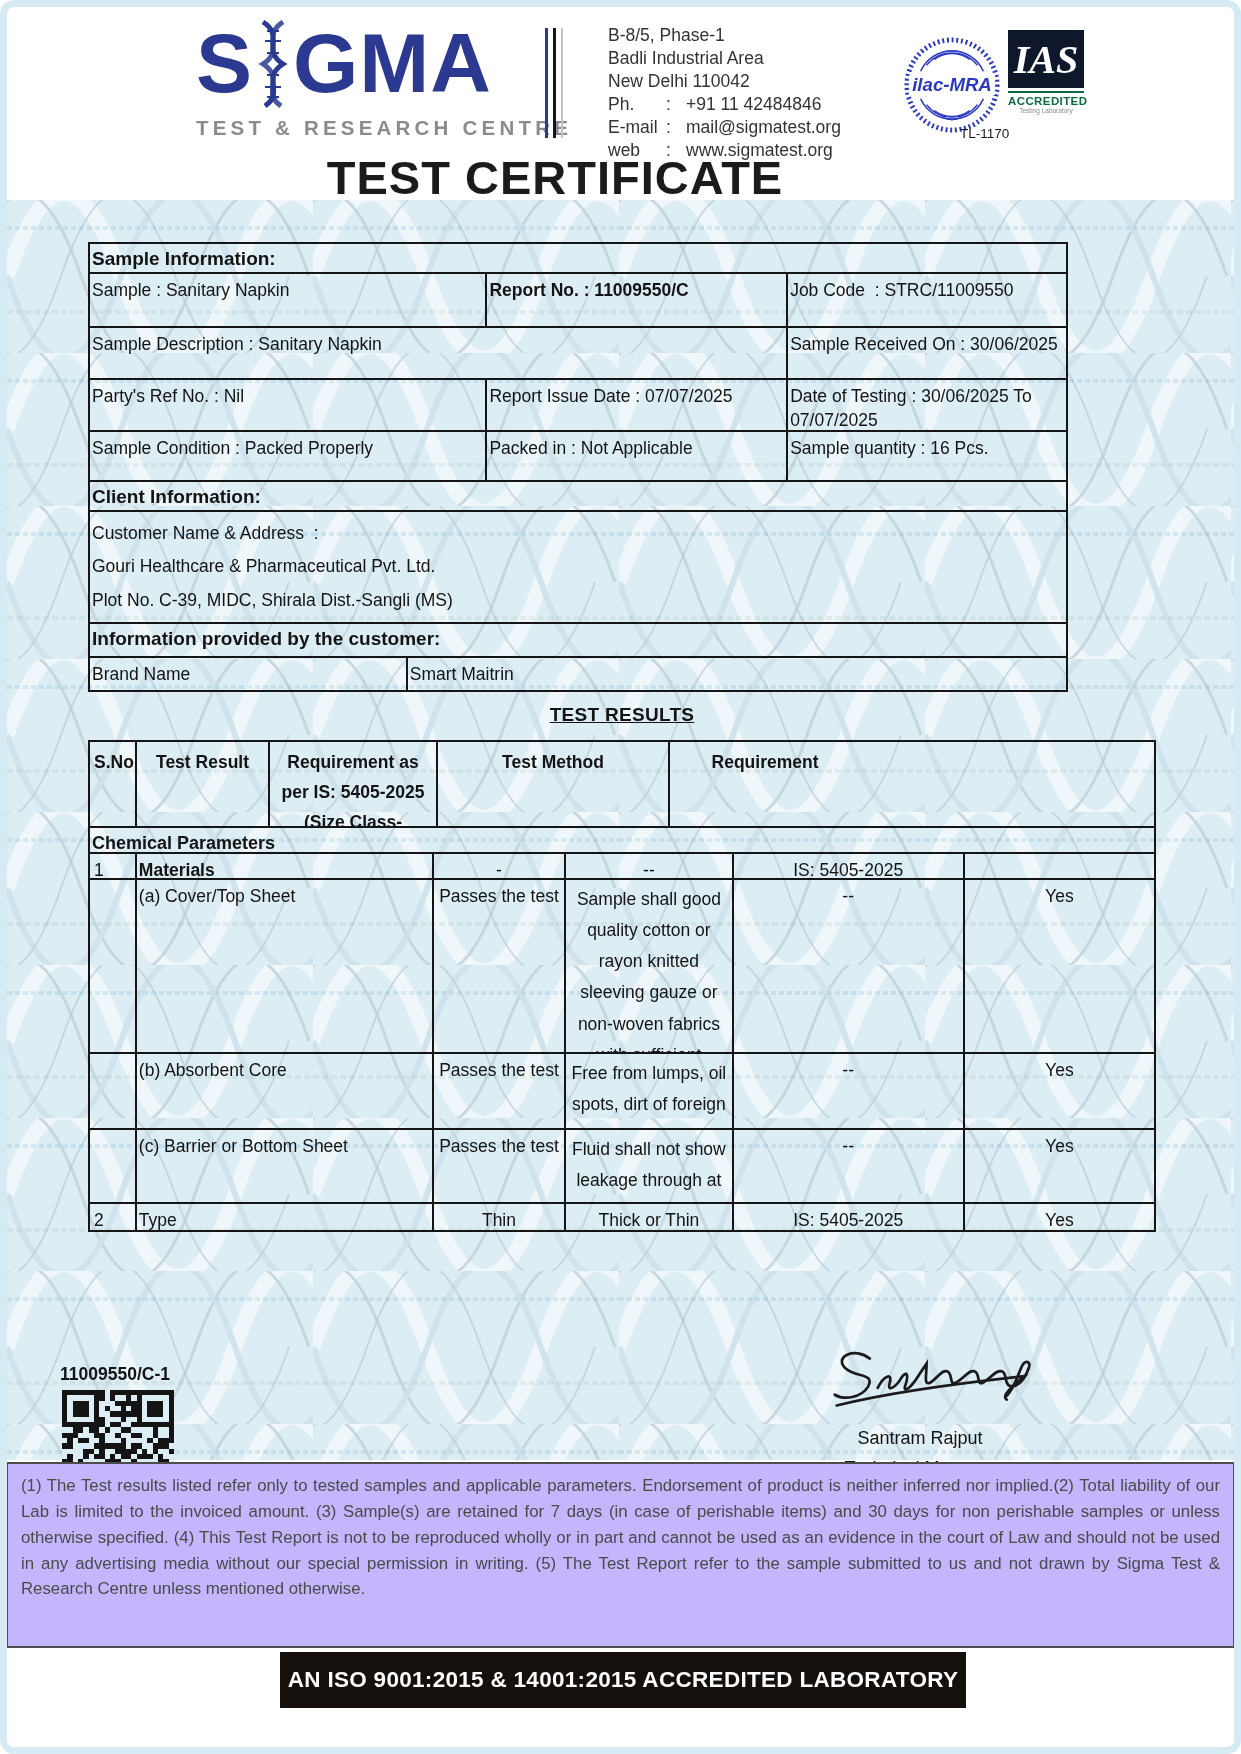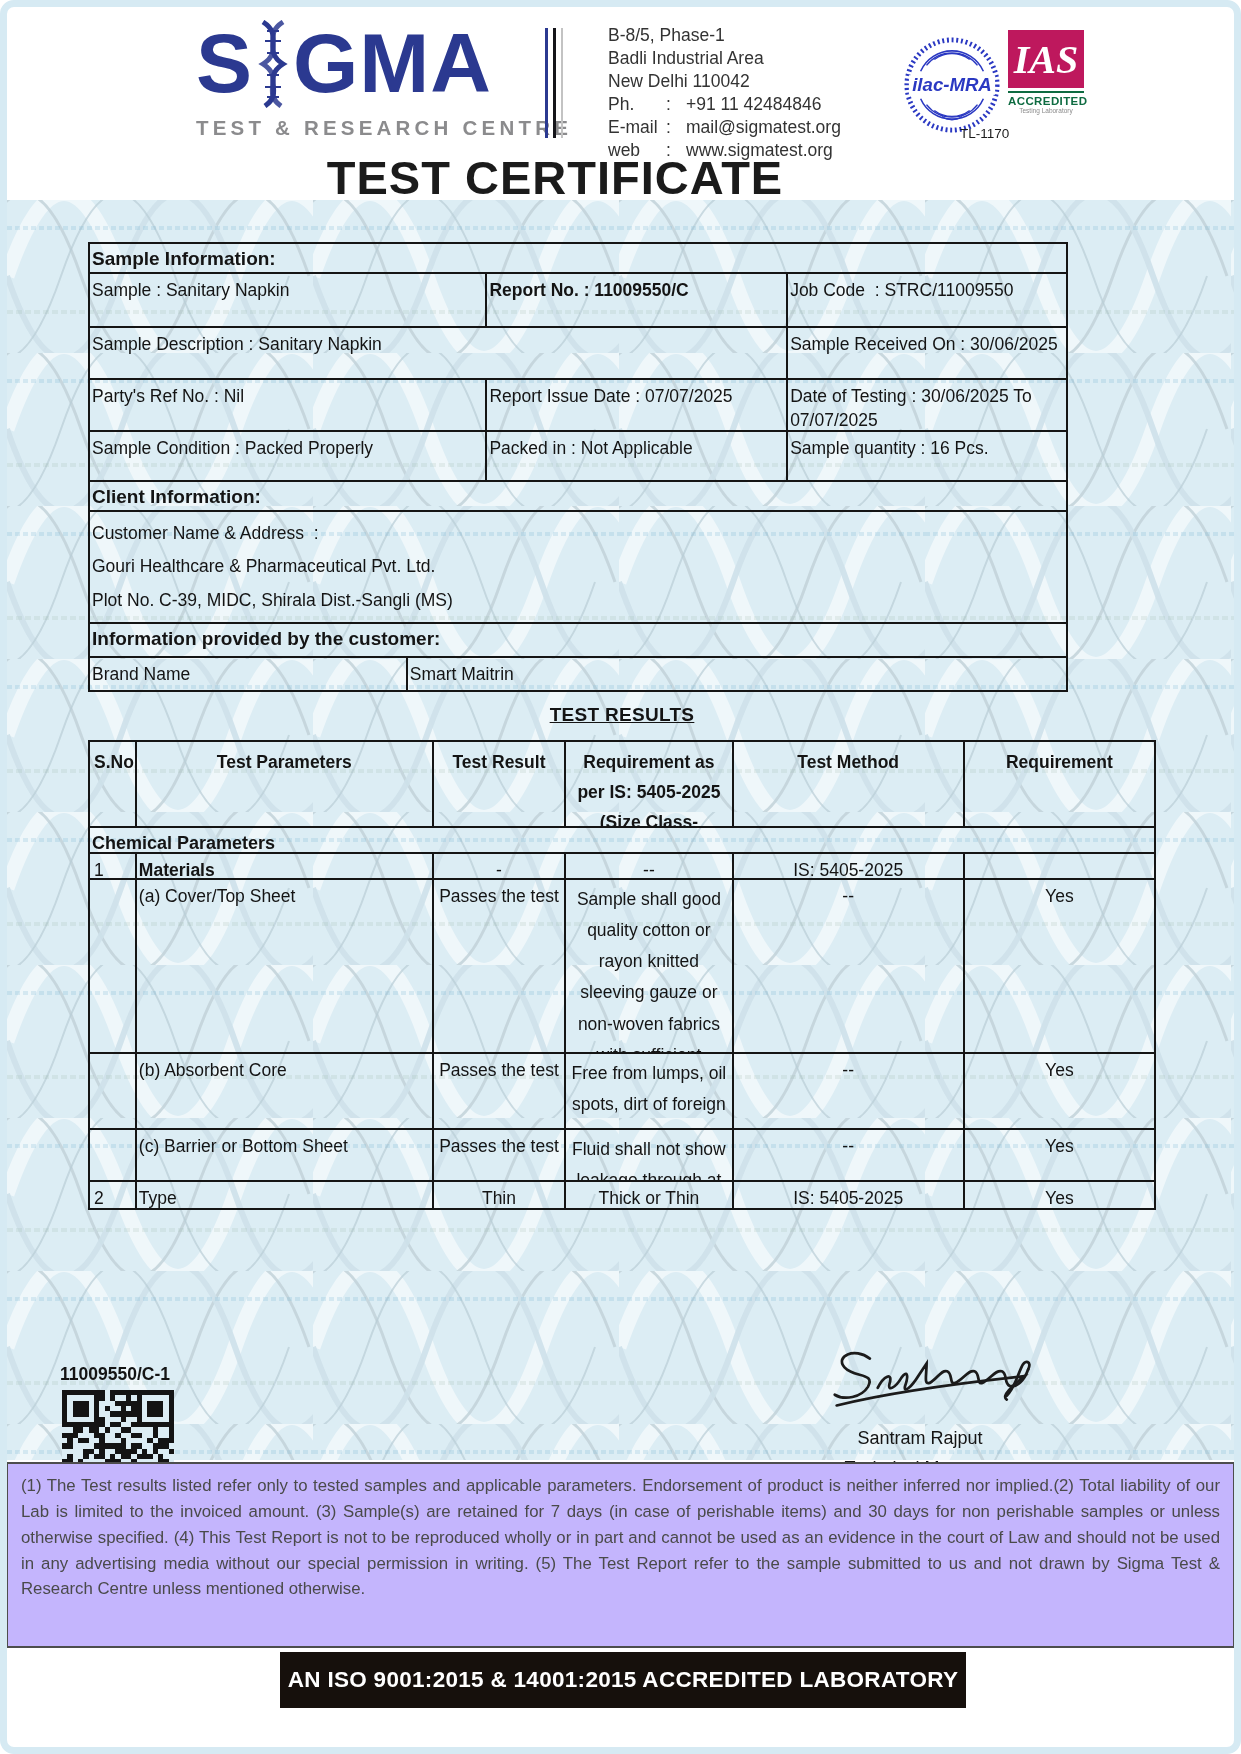--- a/index.html
+++ b/index.html
@@ -22,21 +22,21 @@
   .bar-black{width:3px;background:#15151a;}
   .bar-gray{width:2px;background:#c3c3c3;}
   .addr{left:608px;top:24px;font-size:17.5px;color:#333;}
   .addr-line{line-height:1.32;}
   .contact-row{display:flex;line-height:1.32;}
   .contact-row .lbl{width:58px;}
   .contact-row .sep{width:20px;}
   .ilac{left:903px;top:36px;width:98px;height:98px;}
   .tl{left:960px;top:126px;font-size:13.5px;color:#1c1c1c;}
   .ias{left:1008px;top:30px;width:76px;text-align:center;}
-  .ias-box{background:#be185d;color:#fff;font-weight:bold;font-style:italic;font-size:40px;height:58px;
+  .ias-box{background:#0f172a;color:#fff;font-weight:bold;font-style:italic;font-size:40px;height:58px;
            display:flex;align-items:center;justify-content:center;font-family:"Liberation Serif",serif;}
   .ias-acc{color:#0e6b41;font-weight:bold;font-size:11.5px;letter-spacing:0.4px;margin-top:3px;border-top:2px solid #0e6b41;padding-top:2px;}
   .ias-sub{color:#8a8a8a;font-size:6.5px;}
   .doc-title{left:0;width:1110px;top:150px;text-align:center;font-size:47px;font-weight:800;
              letter-spacing:1px;color:#1b1b1b;z-index:3;}
 
   
   .tbl{position:absolute;border:2px solid #151515;box-sizing:border-box;z-index:2;}
   .trow{display:flex;border-top:2px solid #151515;box-sizing:border-box;}
   .trow:first-child{border-top:none;}
@@ -58,21 +58,21 @@
 
   
   .results-title{left:88px;width:1068px;top:704px;text-align:center;font-size:19px;font-weight:bold;
                  text-decoration:underline;z-index:2;letter-spacing:0.3px;}
   .res-tbl{left:88px;top:740px;width:1068px;}
   .r-c1{width:45px;padding-left:4px;padding-right:2px;}
   .r-c2{width:298px;} .r-c3{width:133px;} .r-c4{width:168px;} .r-c5{width:232px;} .r-c6{width:192px;}
   .hc{font-weight:bold;text-align:center;line-height:1.7;padding-top:6px;}
   .hc.r-c1{text-align:left;}
   .req{line-height:1.78;padding-top:4px;}
-  .hh84{height:84px;} .hh26{height:26px;} .hh174{height:174px;} .hh76{height:76px;} .hh74{height:52px;} .hh28{height:28px;}
+  .hh84{height:84px;} .hh26{height:26px;} .hh174{height:174px;} .hh76{height:76px;} .hh74{height:74px;} .hh28{height:28px;}
   .chem{font-weight:bold;font-size:18px;width:100%;padding-top:3px;}
 
   
   .report-code{left:60px;top:1364px;font-weight:bold;font-size:17.5px;}
   .qr{left:62px;top:1390px;width:112px;height:112px;display:grid;
       grid-template-columns:repeat(21,1fr);grid-template-rows:repeat(21,1fr);background:#dcedf4;}
   .qr div.bk{background:#141414;}
   .format-no{left:58px;top:1522px;font-size:17.5px;}
   .scan-note{left:97px;width:940px;top:1540px;text-align:center;font-family:"Liberation Serif",serif;
              font-size:21.5px;color:#1c1c1c;}
@@ -220,21 +220,20 @@
       <div class="c bn-c1">Brand Name</div>
       <div class="c bn-c2">Smart Maitrin</div>
     </div>
   </div>
 
   <div class="z results-title">TEST RESULTS</div>
 
   <div class="tbl res-tbl">
     <div class="trow hh84">
       <div class="c hc r-c1">S.No.</div>
-      <div class="c hc r-c2">Test Parameters</div>
       <div class="c hc r-c3">Test Result</div>
       <div class="c hc r-c4">Requirement as per IS: 5405-2025 (Size Class-Regular)</div>
       <div class="c hc r-c5">Test Method</div>
       <div class="c hc r-c6">Requirement</div>
     </div>
     <div class="trow hh26">
       <div class="c chem">Chemical Parameters</div>
     </div>
     <div class="trow hh26">
       <div class="c r-c1">1</div>

